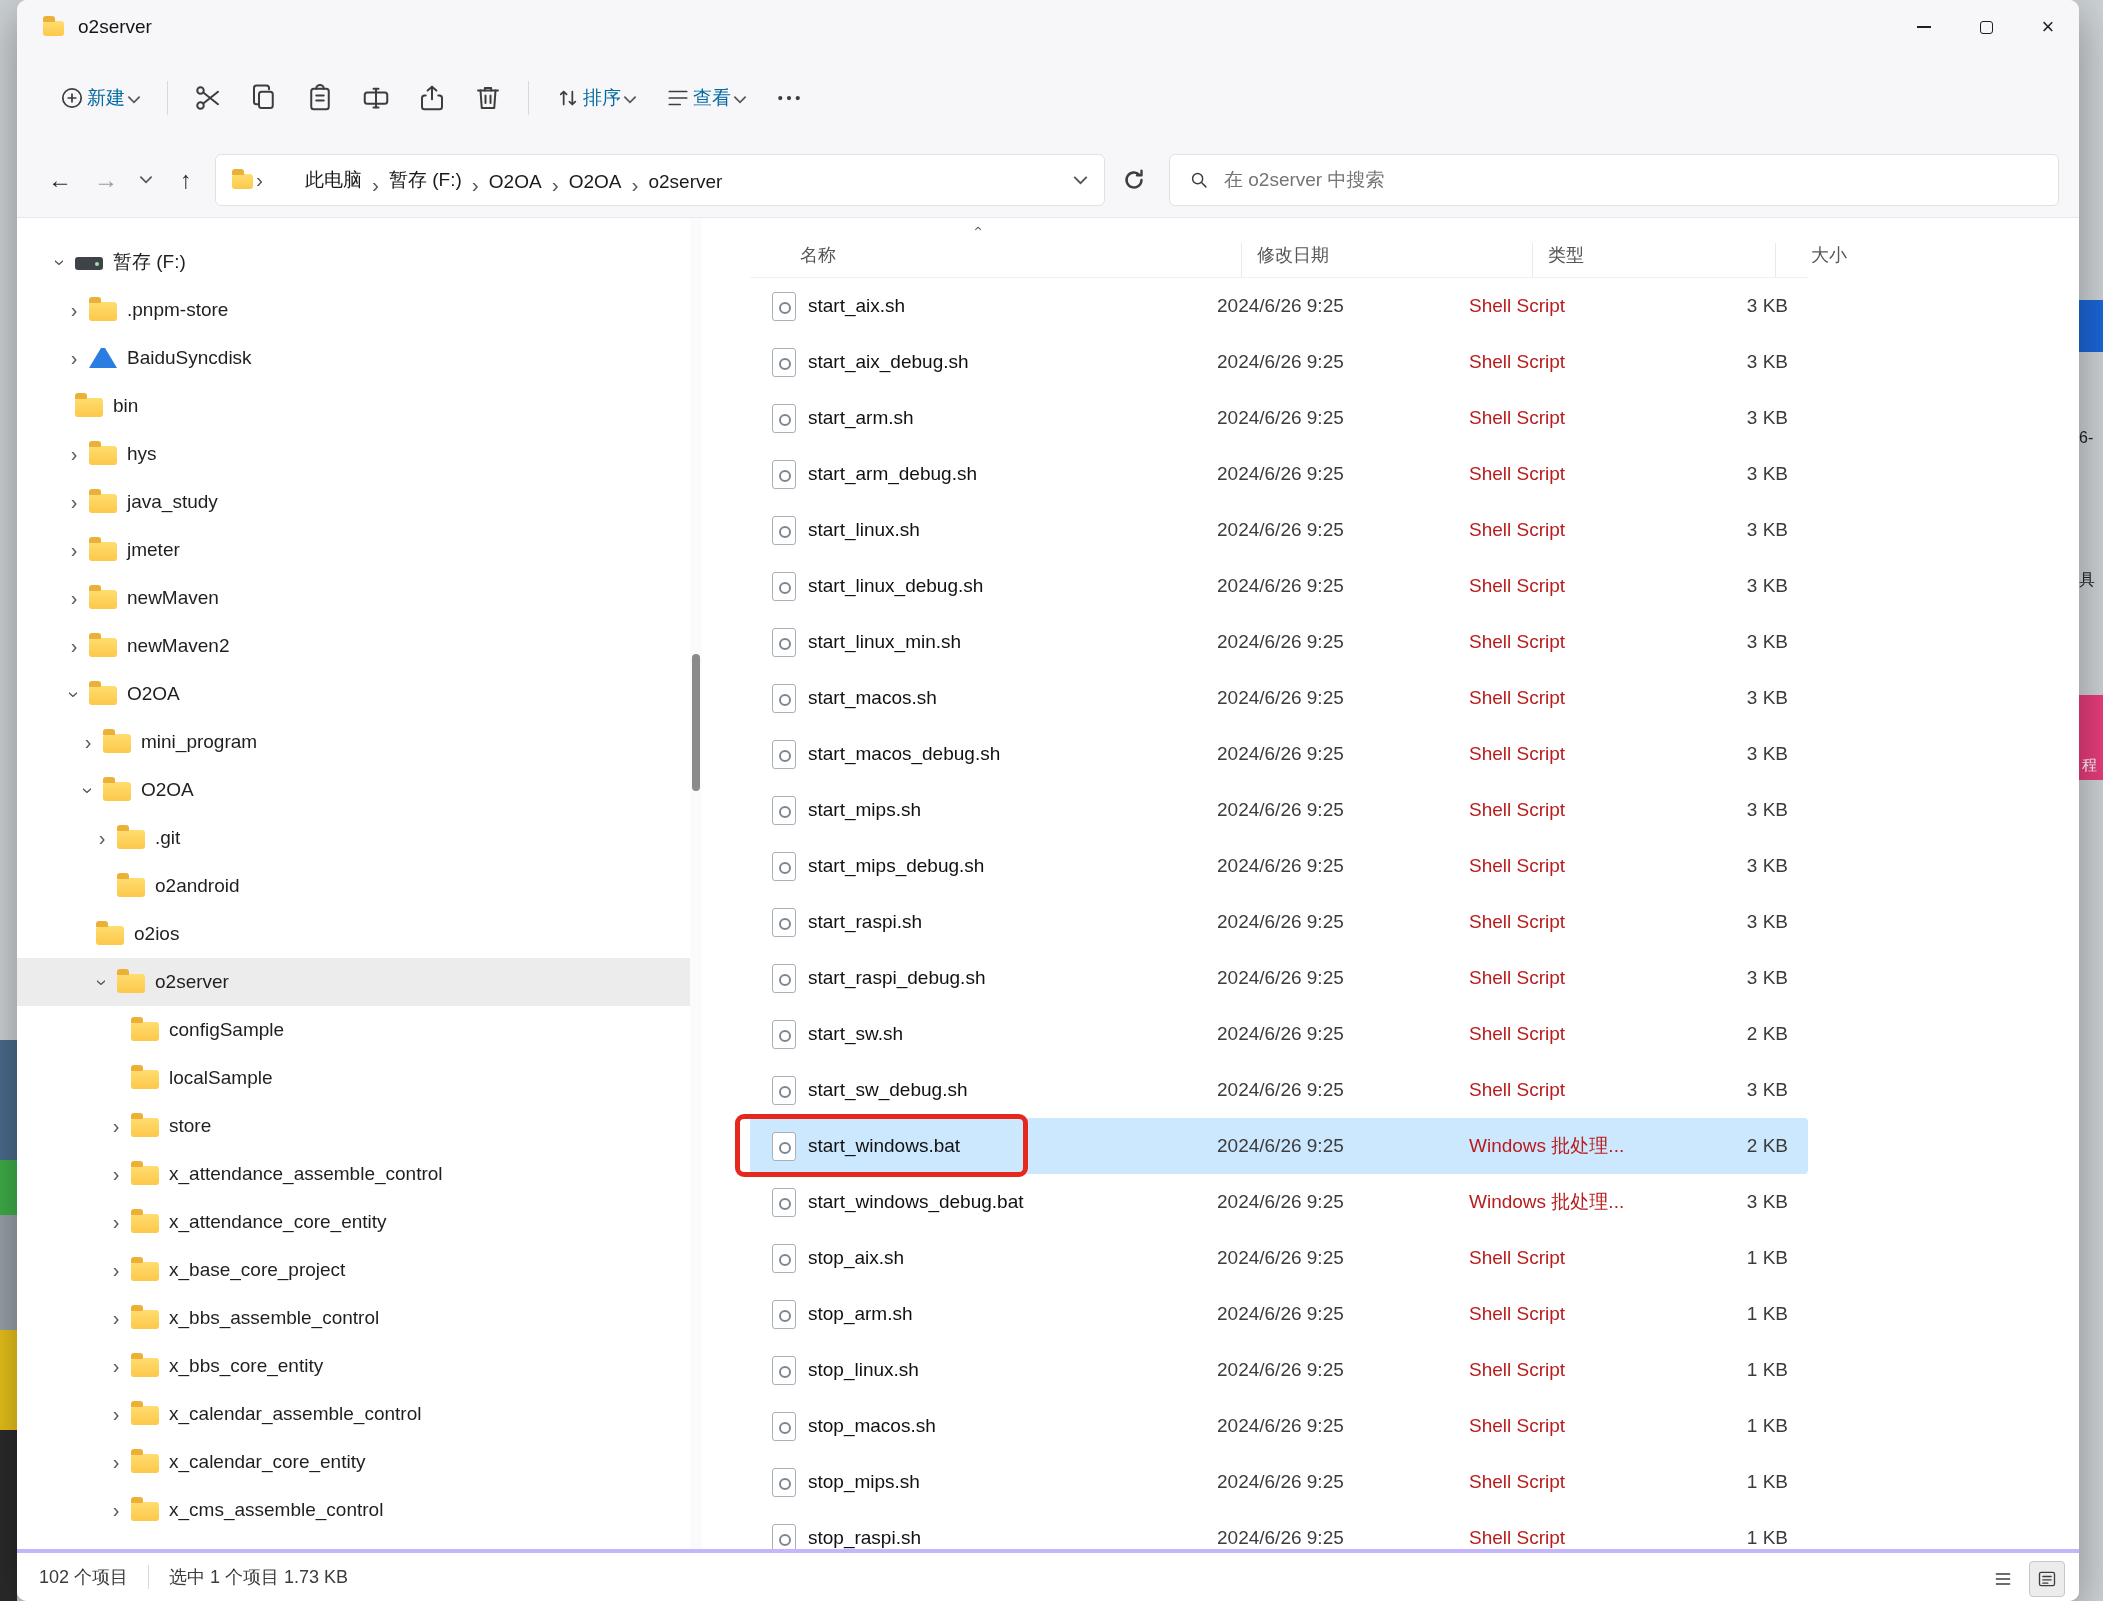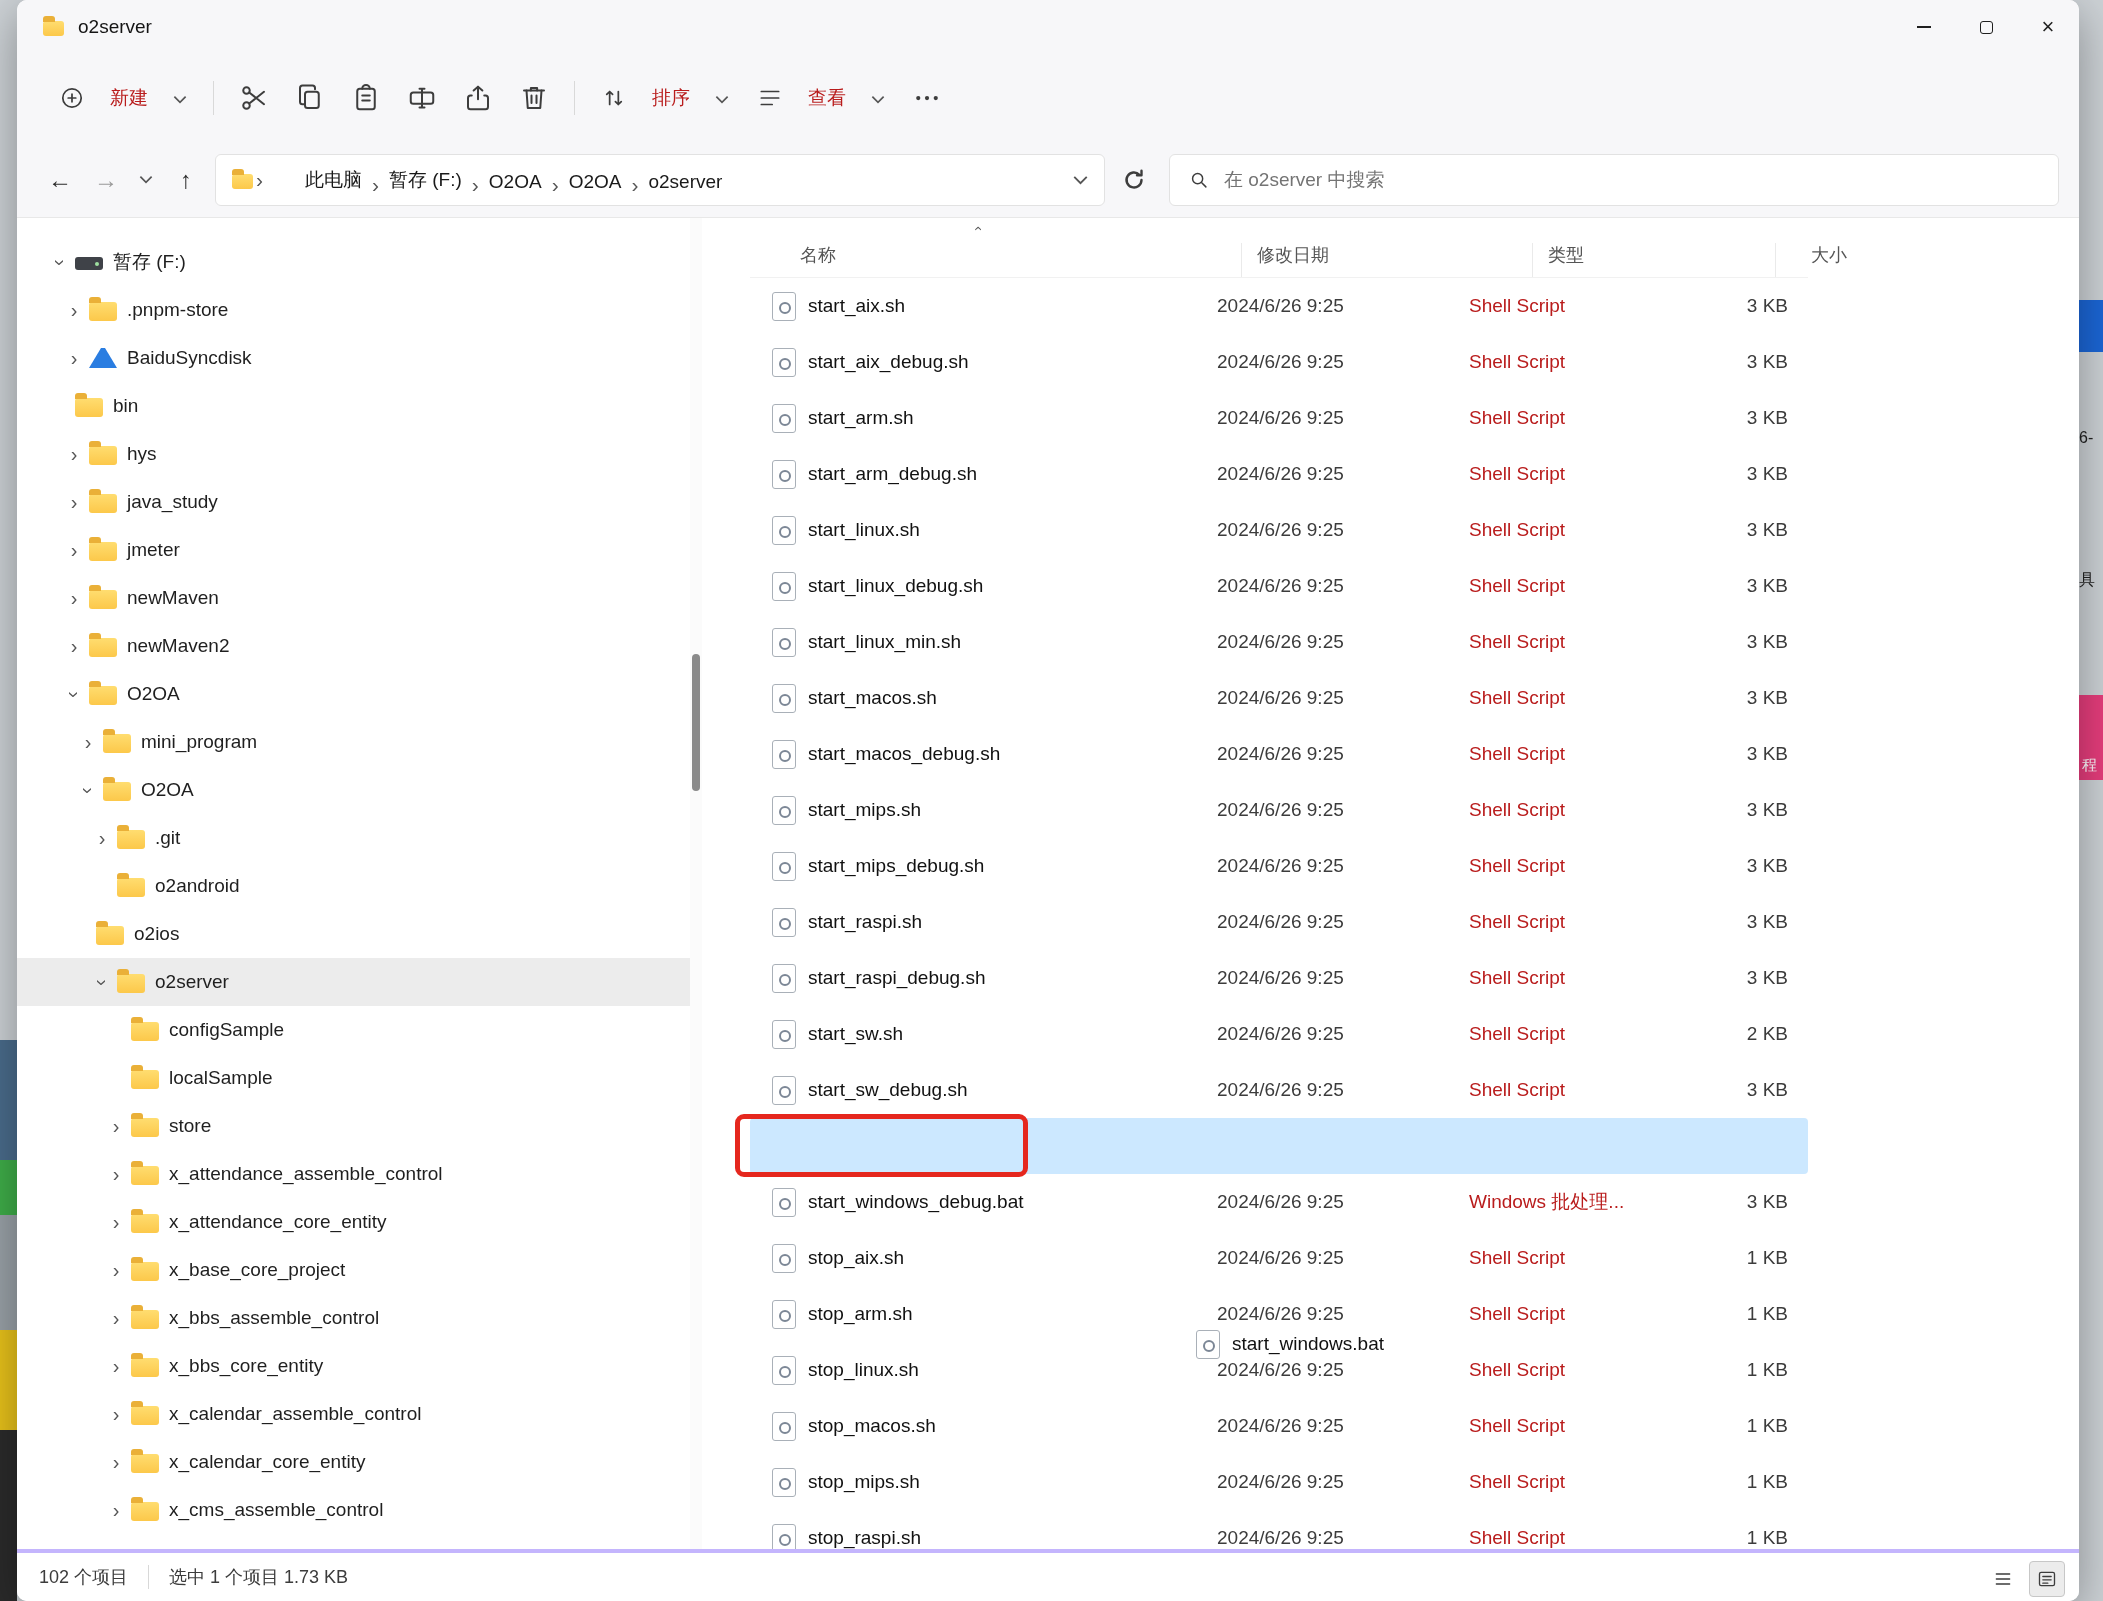--- a/index.html
+++ b/index.html
@@ -31,21 +31,21 @@
   
   .titlebar { flex:0 0 54px; background:#f7f7f9; display:flex; align-items:center; padding-left:26px; position:relative; }
   .title-text { font-size:19px; margin-left:14px; color:#151515; }
   .win-controls { position:absolute; right:0; top:0; height:54px; display:flex; }
   .win-btn { width:62px; height:54px; display:flex; align-items:center; justify-content:center; font-size:22px; color:#1f1f1f; }
   .glyph-min { width:14px; height:2px; background:#1f1f1f; }
   .glyph-max { width:13px; height:13px; border:1.6px solid #1f1f1f; border-radius:3px; }
 
   
   .toolbar { flex:0 0 88px; background:#f7f7f9; display:flex; align-items:center; padding:0 28px; }
-  .tb-btn { display:flex; align-items:center; gap:25px; padding:10px 14px; border-radius:6px; font-size:19px; color:#b91c1c; }
+  .tb-btn { display:flex; align-items:center; gap:2px; padding:10px 14px; border-radius:6px; font-size:19px; color:#0369a1; }
   .tb-icon-btn { width:56px; height:50px; display:flex; align-items:center; justify-content:center; border-radius:6px; }
   .tb-sep { width:1px; height:34px; background:#d9d9d9; margin:0 12px; }
   .ico { stroke:#3d3d3d; fill:none; stroke-width:1.6; stroke-linecap:round; stroke-linejoin:round; }
   .ico-fill { fill:#3d3d3d; stroke:none; }
   .chev { margin-top:2px; }
 
   
   .addressrow { flex:0 0 76px; background:#f7f7f9; border-bottom:1px solid #e8e8e8; display:flex; align-items:center; padding:0 20px; }
   .nav-btn { width:46px; height:46px; display:flex; align-items:center; justify-content:center; font-size:24px; color:#2a2a2a; border-radius:6px; }
   .nav-btn.dim { color:#9a9a9a; }
@@ -87,21 +87,21 @@
   .sort-caret { position:absolute; top:2px; left:0; width:452px; text-align:center; color:#555; font-size:15px; }
   .rot-up { display:inline-block; transform:rotate(-90deg); }
   .hcell { padding-bottom:10px; white-space:nowrap; }
   .h-name { flex:0 0 452px; padding-left:50px; }
   .h-date { flex:0 0 252px; padding-left:15px; border-left:1px solid #eaeaea; }
   .h-type { flex:0 0 204px; padding-left:15px; border-left:1px solid #eaeaea; }
   .h-size { flex:0 0 150px; padding-left:35px; border-left:1px solid #eaeaea; }
 
   .rows { margin-left:48px; width:1058px; position:relative; }
   .frow { height:56px; display:flex; align-items:center; font-size:19px; border-radius:4px; }
-  .frow.selected { background:var(--selection, #cce8ff);flex-direction:column; }
+  .frow.selected { background:var(--selection, #cce8ff); }
   .c-name { flex:0 0 452px; display:flex; align-items:center; overflow:hidden; }
   .icon-file { position:relative; flex:0 0 24px; width:24px; height:29px; background:#fff; border:1.5px solid #a9b0b8; border-radius:3px; margin-left:22px; }
   .icon-file::after { content:""; position:absolute; left:6px; top:9px; width:8px; height:8px; border:2px solid #7c8796; border-radius:50%; }
   .fname { margin-left:12px; color:#111; white-space:nowrap; }
   .c-date { flex:0 0 252px; padding-left:15px; color:#3c3c3c; white-space:nowrap; }
   .c-type { flex:0 0 204px; padding-left:15px; color:#b91c1c; white-space:nowrap; overflow:hidden; }
   .c-size { flex:0 0 150px; padding-right:20px; text-align:right; color:#3c3c3c; white-space:nowrap; }
 
   .annotation { position:absolute; left:-15px; width:293px; height:63px; border:5px solid var(--annotation, #e5271e); border-radius:9px; pointer-events:none; }
 

